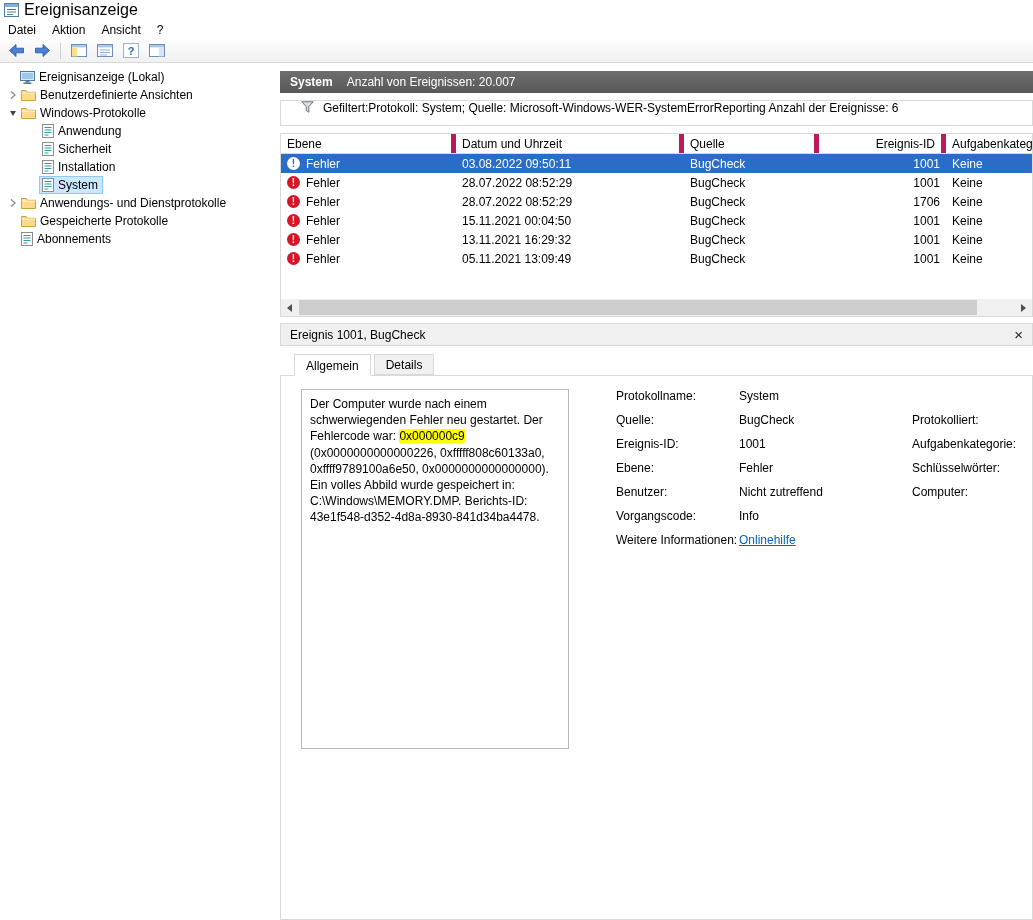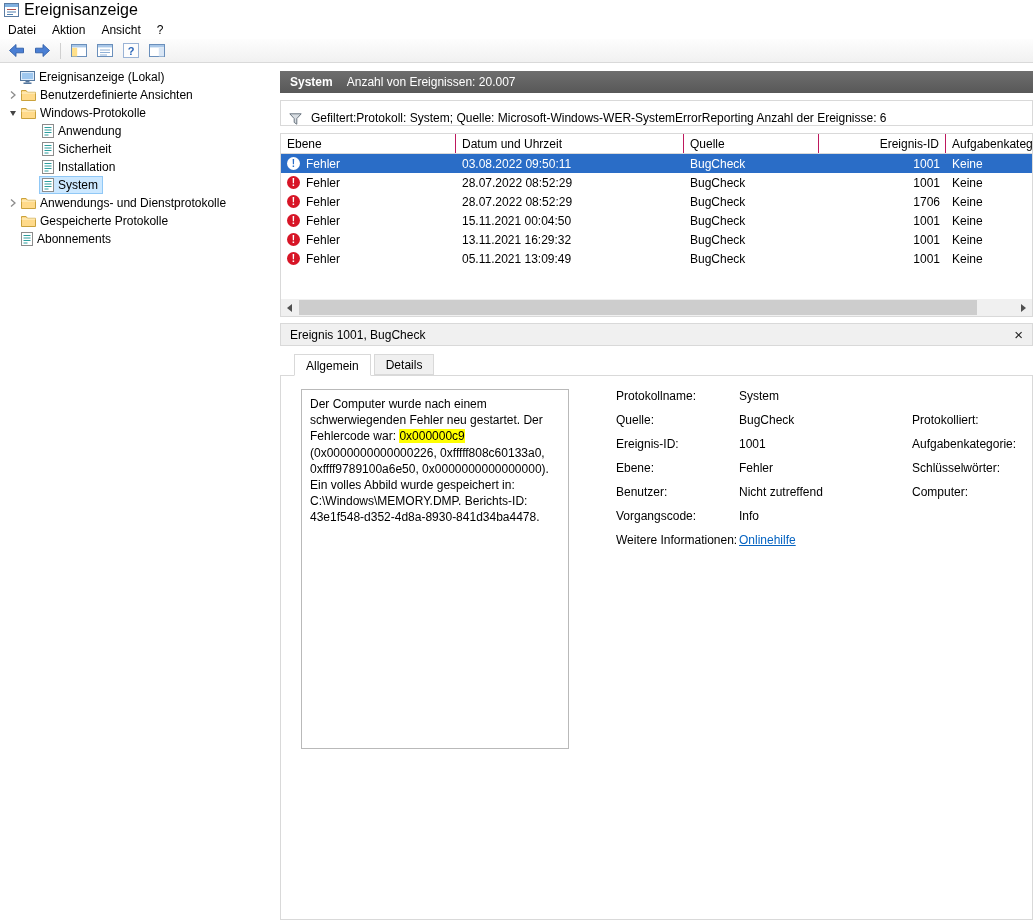--- a/index.html
+++ b/index.html
@@ -39,26 +39,26 @@
   .node.selected { background:#cce8ff; outline:1px solid #90c8f6; }
   .tree-icon { display:flex; align-items:center; }
 
   
   .results-header { margin-top:8px; height:22px; background:linear-gradient(#6e6e6e,#585858);
     color:#fff; display:flex; align-items:center; gap:14px; padding-left:10px; }
   .rh-title { font-weight:bold; }
 
   
   .filter-bar { margin-top:7px; height:26px; border:1px solid #d9d9d9; background:#fff;
-    display:flex; align-items:flex-end; gap:9px; padding-left:8px; white-space:nowrap; overflow:hidden; }
+    display:flex; align-items:flex-start; gap:9px; padding-left:20px; white-space:nowrap; overflow:hidden; }
 
   
   .events { margin-top:7px; height:184px; border:1px solid #d9d9d9; display:flex; flex-direction:column; background:#fff; }
   .thead { display:flex; height:20px; border-bottom:1px solid #d9d9d9; background:#fff; flex:0 0 auto; }
-  .th { padding:3px 6px 0 6px; border-right:1px solid #be185d; overflow:hidden; white-space:nowrap; cursor:default; }
+  .th { padding:3px 6px 0 6px; border-right:5px solid #be185d; overflow:hidden; white-space:nowrap; cursor:default; }
   .c-ebene { width:175px; flex:0 0 auto; }
   .c-datum { width:228px; flex:0 0 auto; }
   .c-quelle { width:135px; flex:0 0 auto; }
   .c-id { width:127px; flex:0 0 auto; text-align:right; }
   .c-kat { flex:1 1 auto; min-width:0; }
   .trow { display:flex; height:19px; align-items:center; cursor:default; }
   .trow .td { padding:0 6px; overflow:hidden; white-space:nowrap; }
   .trow.selected { background:#2a6dc7; color:#fff; }
   .cell-level { display:flex; align-items:center; gap:6px; }
   .err-icon { width:13px; height:13px; border-radius:50%; background:#d71526; color:#fff;

